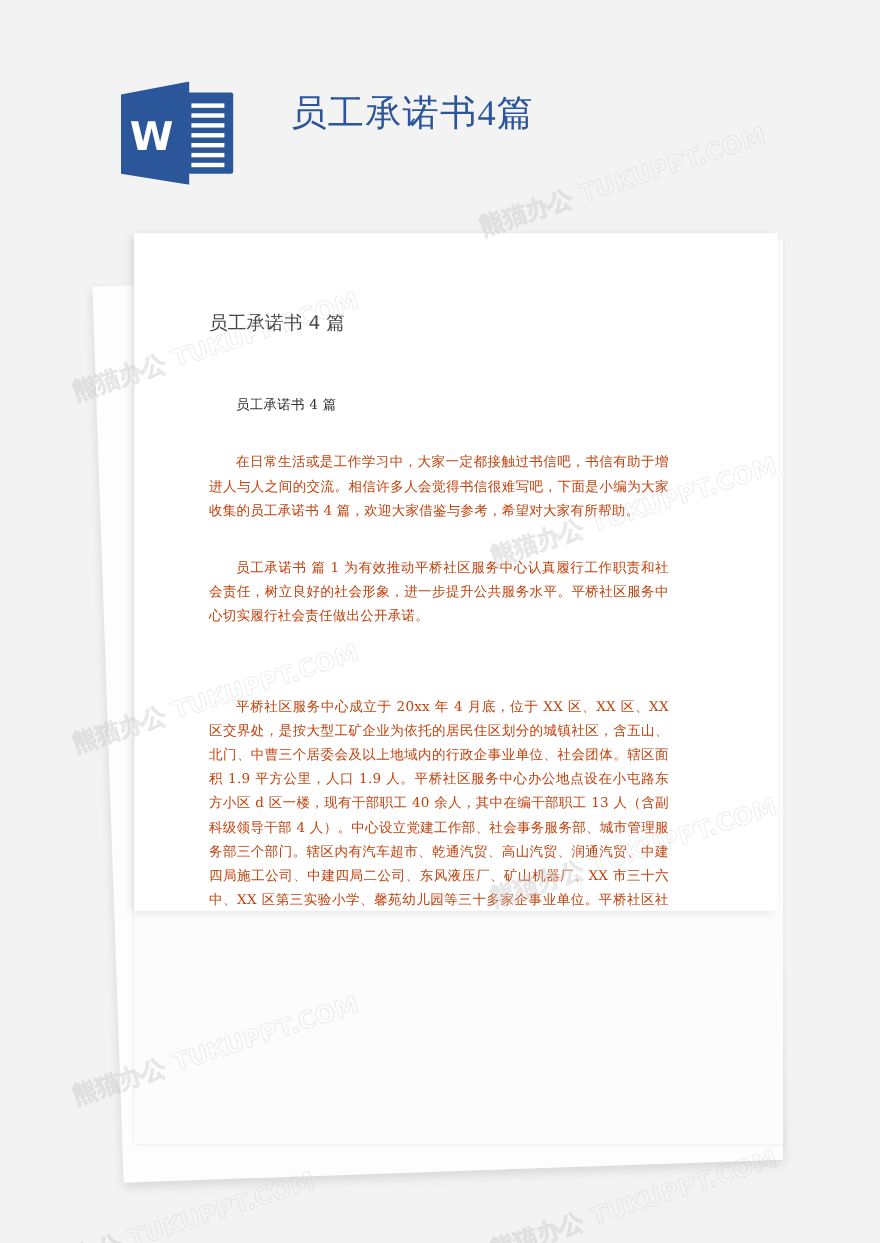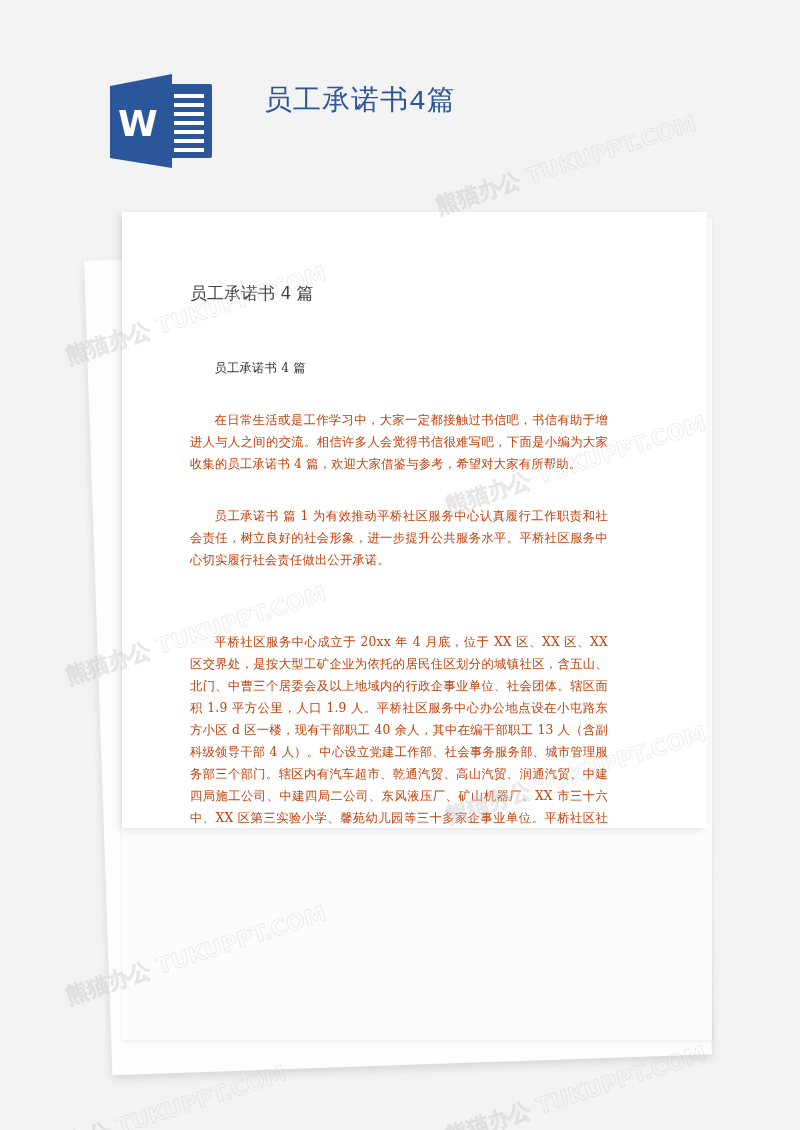--- a/index.html
+++ b/index.html
@@ -20,22 +20,22 @@
       width: 800px; height: 200px;
     }
     .word-icon {
       position: absolute;
       left: 108px; top: 74px;
       width: 106px; height: 94px;
     }
     .header-title {
       position: absolute;
       left: 264px; top: 88px;
-      font-family: Liberation Mono, monospace;
-      font-size: 28px;
+      font-family: Liberation Serif, serif;
+      font-size: 33px;
       color: #2b579a;
       letter-spacing: 1px;
       line-height: 1;
       white-space: nowrap;
     }
     .watermark {
       position: absolute;
       font-family: "DejaVu Sans", "Liberation Sans", sans-serif;
       font-size: 22px;
       font-weight: bold;

